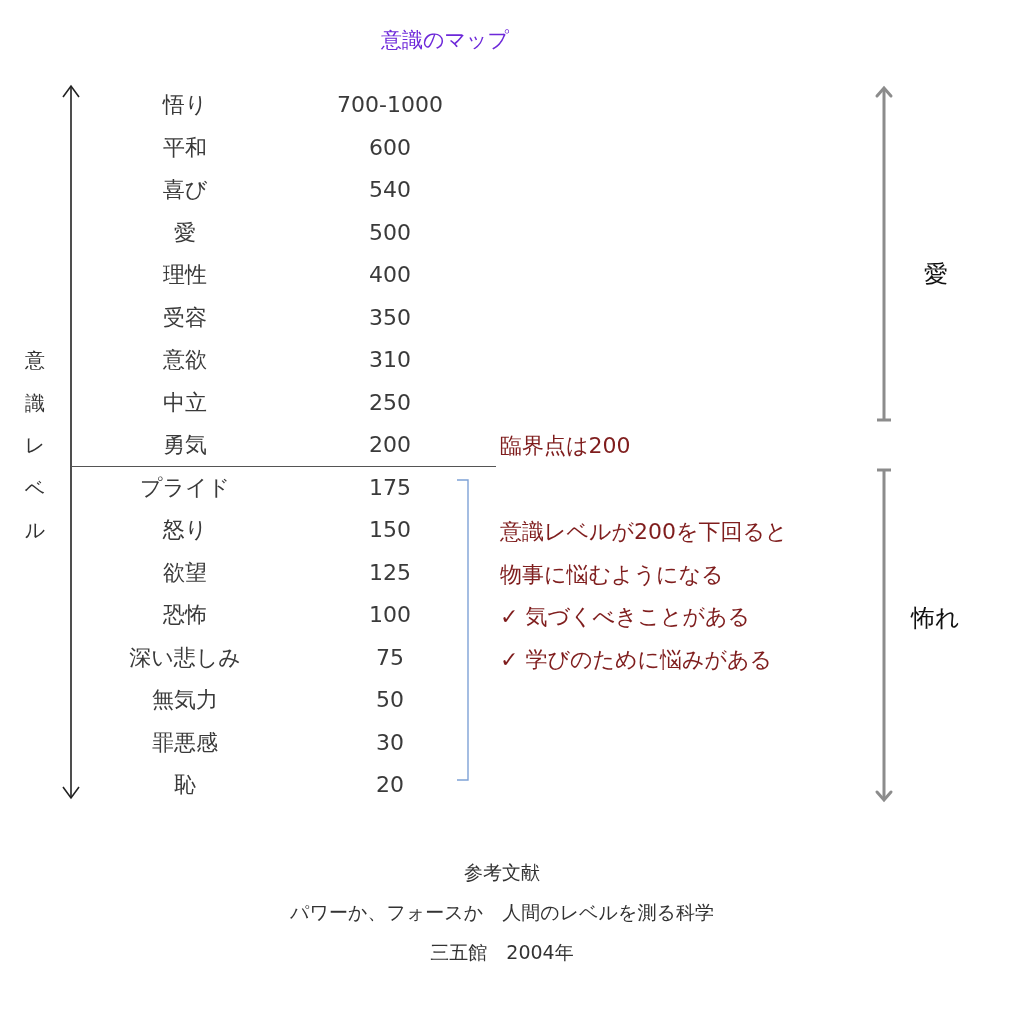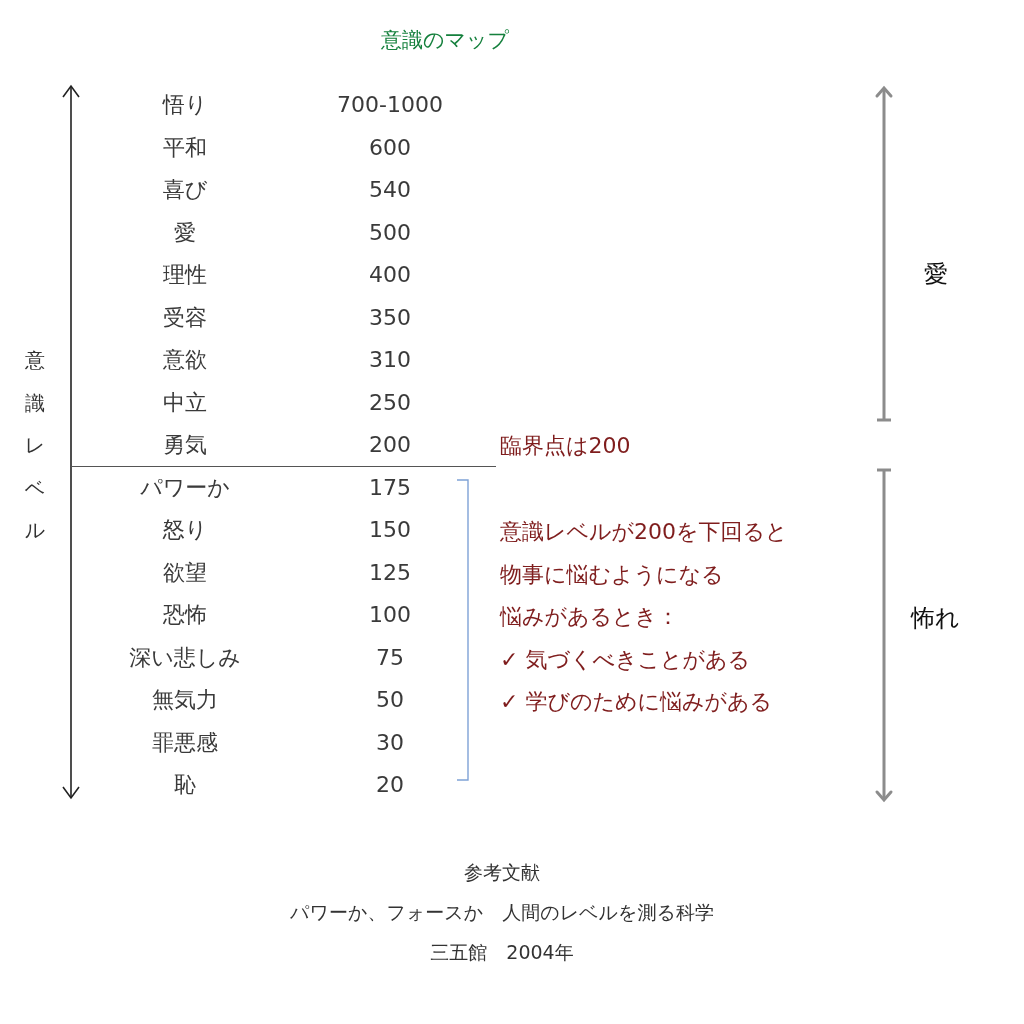--- a/index.html
+++ b/index.html
@@ -1,19 +1,19 @@
 <!DOCTYPE html>
 <html><head>
   <meta charset="utf-8">
   <style>
     html, body { margin: 0; padding: 0; background: #ffffff; }
     body { width: 1024px; height: 1024px; position: relative; overflow: hidden;
            font-family: "DejaVu Sans", "Liberation Sans", sans-serif; color: #3a3a3a; }
     .abs { position: absolute; }
-    .title { top: 26px; left: 0; width: 890px; text-align: center; font-size: 21px; color: #15803d; }
+    .title { top: 26px; left: 0; width: 890px; text-align: center; font-size: 21px; color: #6d28d9; }
     .row { position: absolute; left: 0; height: 30px; line-height: 30px; font-size: 22px; }
     .row .name { position: absolute; left: 80px; width: 210px; text-align: center; }
     .row .val  { position: absolute; left: 290px; width: 200px; text-align: center; }
     .vlabel { left: 20px; width: 30px; text-align: center; font-size: 20px; line-height: 42.5px; color: #333; }
     .note { left: 500px; font-size: 22px; line-height: 42.5px; color: #7f1d1d; white-space: nowrap; }
     .side-label { font-size: 24px; color: #111; }
     .ref { left: 0; width: 960px; text-align: center; font-size: 19px; color: #333; line-height: 40px; }
   </style>
 </head>
 <body>
@@ -65,21 +65,21 @@
     </div>
   <div class="row" style="top:388px">
       <span class="name">中立</span>
       <span class="val">250</span>
     </div>
   <div class="row" style="top:430px">
       <span class="name">勇気</span>
       <span class="val">200</span>
     </div>
   <div class="row" style="top:473px">
-      <span class="name">パワーか</span>
+      <span class="name">プライド</span>
       <span class="val">175</span>
     </div>
   <div class="row" style="top:515px">
       <span class="name">怒り</span>
       <span class="val">150</span>
     </div>
   <div class="row" style="top:558px">
       <span class="name">欲望</span>
       <span class="val">125</span>
     </div>
@@ -108,21 +108,20 @@
 <div class="abs" style="left:71px; top:466px; width:425px; height:0; border-top:1.5px solid #555;"></div>
 <div class="abs note" style="top:425px;">臨界点は200</div>
 
 <svg class="abs" style="left:455px; top:478px;" width="20" height="304">
   <polyline points="2,2 13,2 13,302 2,302" fill="none" stroke="#7fa2d6" stroke-width="1.4"></polyline>
 </svg>
 
 <div class="abs note" style="top:511px;">
   <div>意識レベルが200を下回ると</div>
   <div>物事に悩むようになる</div>
-  <div>悩みがあるとき：</div>
   <div>✓ 気づくべきことがある</div>
   <div>✓ 学びのために悩みがある</div>
 </div>
 
 <svg class="abs" style="left:872px; top:84px;" width="24" height="340">
   <line x1="12" y1="4" x2="12" y2="336" stroke="#8c8c8c" stroke-width="3"></line>
   <polyline points="5,12 12,4 19,12" fill="none" stroke="#8c8c8c" stroke-width="3" stroke-linecap="round"></polyline>
   <line x1="5" y1="336" x2="19" y2="336" stroke="#8c8c8c" stroke-width="3"></line>
 </svg>
 <div class="abs side-label" style="left:924px; top:258px;">愛</div>

